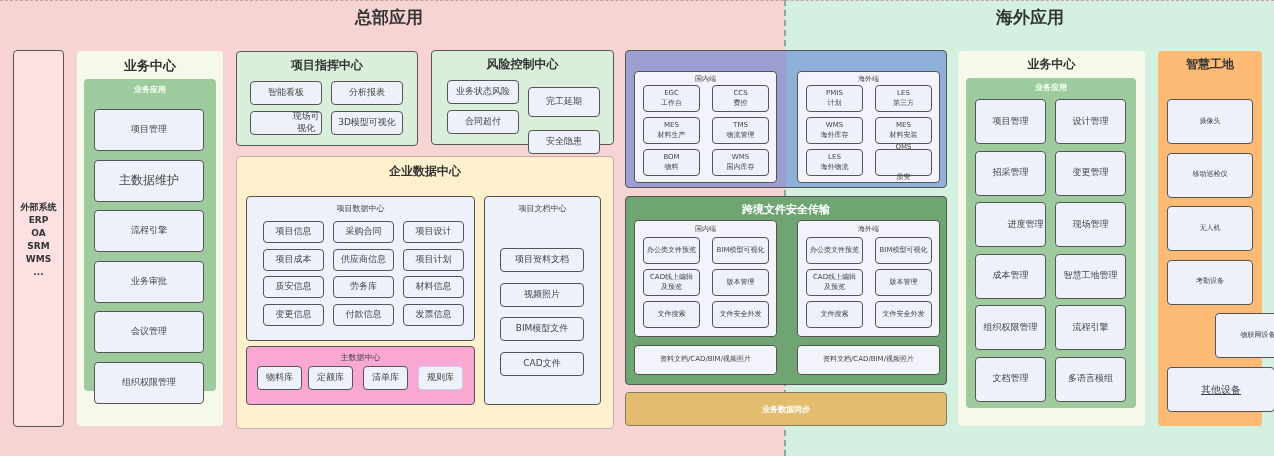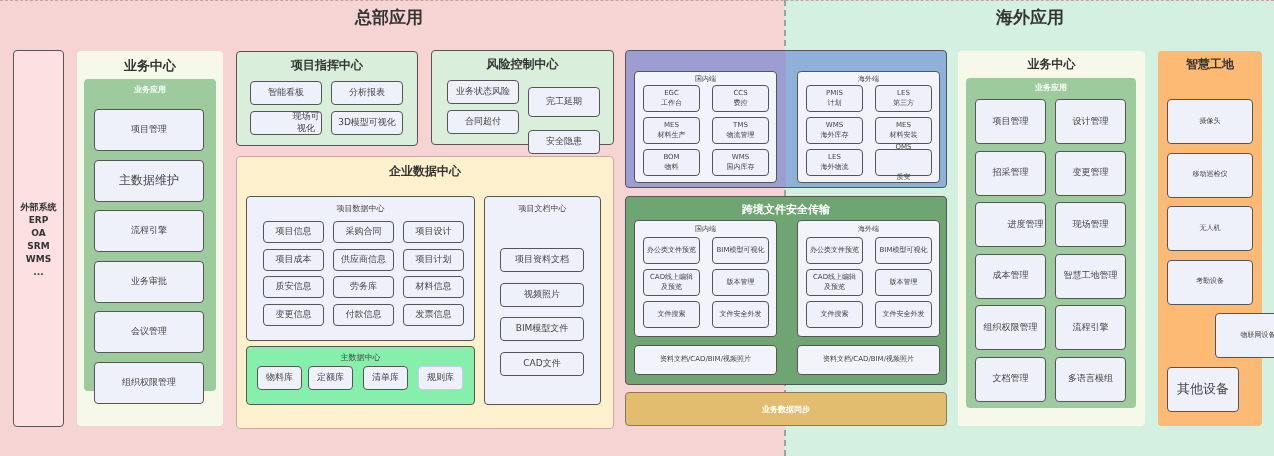--- a/index.html
+++ b/index.html
@@ -86,21 +86,21 @@
         <div class="cell" style="left: 86px; top: 51.5px; width: 61px; height: 22px;">供应商信息</div>
         <div class="cell" style="left: 156px; top: 51.5px; width: 61px; height: 22px;">项目计划</div>
         <div class="cell" style="left: 16px; top: 79px; width: 61px; height: 22px;">质安信息</div>
         <div class="cell" style="left: 86px; top: 79px; width: 61px; height: 22px;">劳务库</div>
         <div class="cell" style="left: 156px; top: 79px; width: 61px; height: 22px;">材料信息</div>
         <div class="cell" style="left: 16px; top: 106.5px; width: 61px; height: 22px;">变更信息</div>
         <div class="cell" style="left: 86px; top: 106.5px; width: 61px; height: 22px;">付款信息</div>
         <div class="cell" style="left: 156px; top: 106.5px; width: 61px; height: 22px;">发票信息</div>
       </div>
   </div>
-  <div class="box" style="left:9px;top:189px;width:229px;height:59px;background:#86efac;">
+  <div class="box" style="left:9px;top:189px;width:229px;height:59px;background:#f9a8d4;">
     <div class="sub" style="top:5px;">主数据中心</div>
     <div id="md-items">
         <div class="cell" style="left: 10px; top: 19px; width: 45px; height: 24px;">物料库</div>
         <div class="cell" style="left: 61px; top: 19px; width: 45px; height: 24px;">定额库</div>
         <div class="cell" style="left: 116px; top: 19px; width: 45px; height: 24px;">清单库</div>
         <div class="cell" style="left: 171px; top: 19px; width: 45px; height: 24px; border-color: rgb(197, 205, 240);">规则库</div>
       </div>
   </div>
   <div class="box" style="left:247px;top:39px;width:117px;height:209px;background:#eef0fa;">
     <div class="sub" style="top:6px;">项目文档中心</div>
@@ -226,15 +226,15 @@
 </div>
 
 <div class="box" style="left:1158px;top:51px;width:104px;height:375px;background:#fdba74;border:none;">
   <div class="h" style="top:5px;font-size:12px;">智慧工地</div>
   <div id="site-items">
       <div class="cell" style="left: 9px; top: 48px; width: 86px; height: 45px; font-size: 7px;">摄像头</div>
       <div class="cell" style="left: 9px; top: 101.5px; width: 86px; height: 45px; font-size: 7px;">移动巡检仪</div>
       <div class="cell" style="left: 9px; top: 155px; width: 86px; height: 45px; font-size: 7px;">无人机</div>
       <div class="cell" style="left: 9px; top: 208.5px; width: 86px; height: 45px; font-size: 7px;">考勤设备</div>
       <div class="cell" style="left: 9px; top: 262px; width: 86px; height: 45px; font-size: 7px; margin-left: 48px;">物联网设备</div>
-      <div class="cell" style="left: 9px; top: 315.5px; width: 72px; height: 45px; font-size: 13px;">其他设备</div>
+      <div class="cell" style="left: 9px; top: 315.5px; width: 108px; height: 45px; font-size: 10px; text-decoration: underline;">其他设备</div>
     </div>
 </div>
 
 </body></html>

